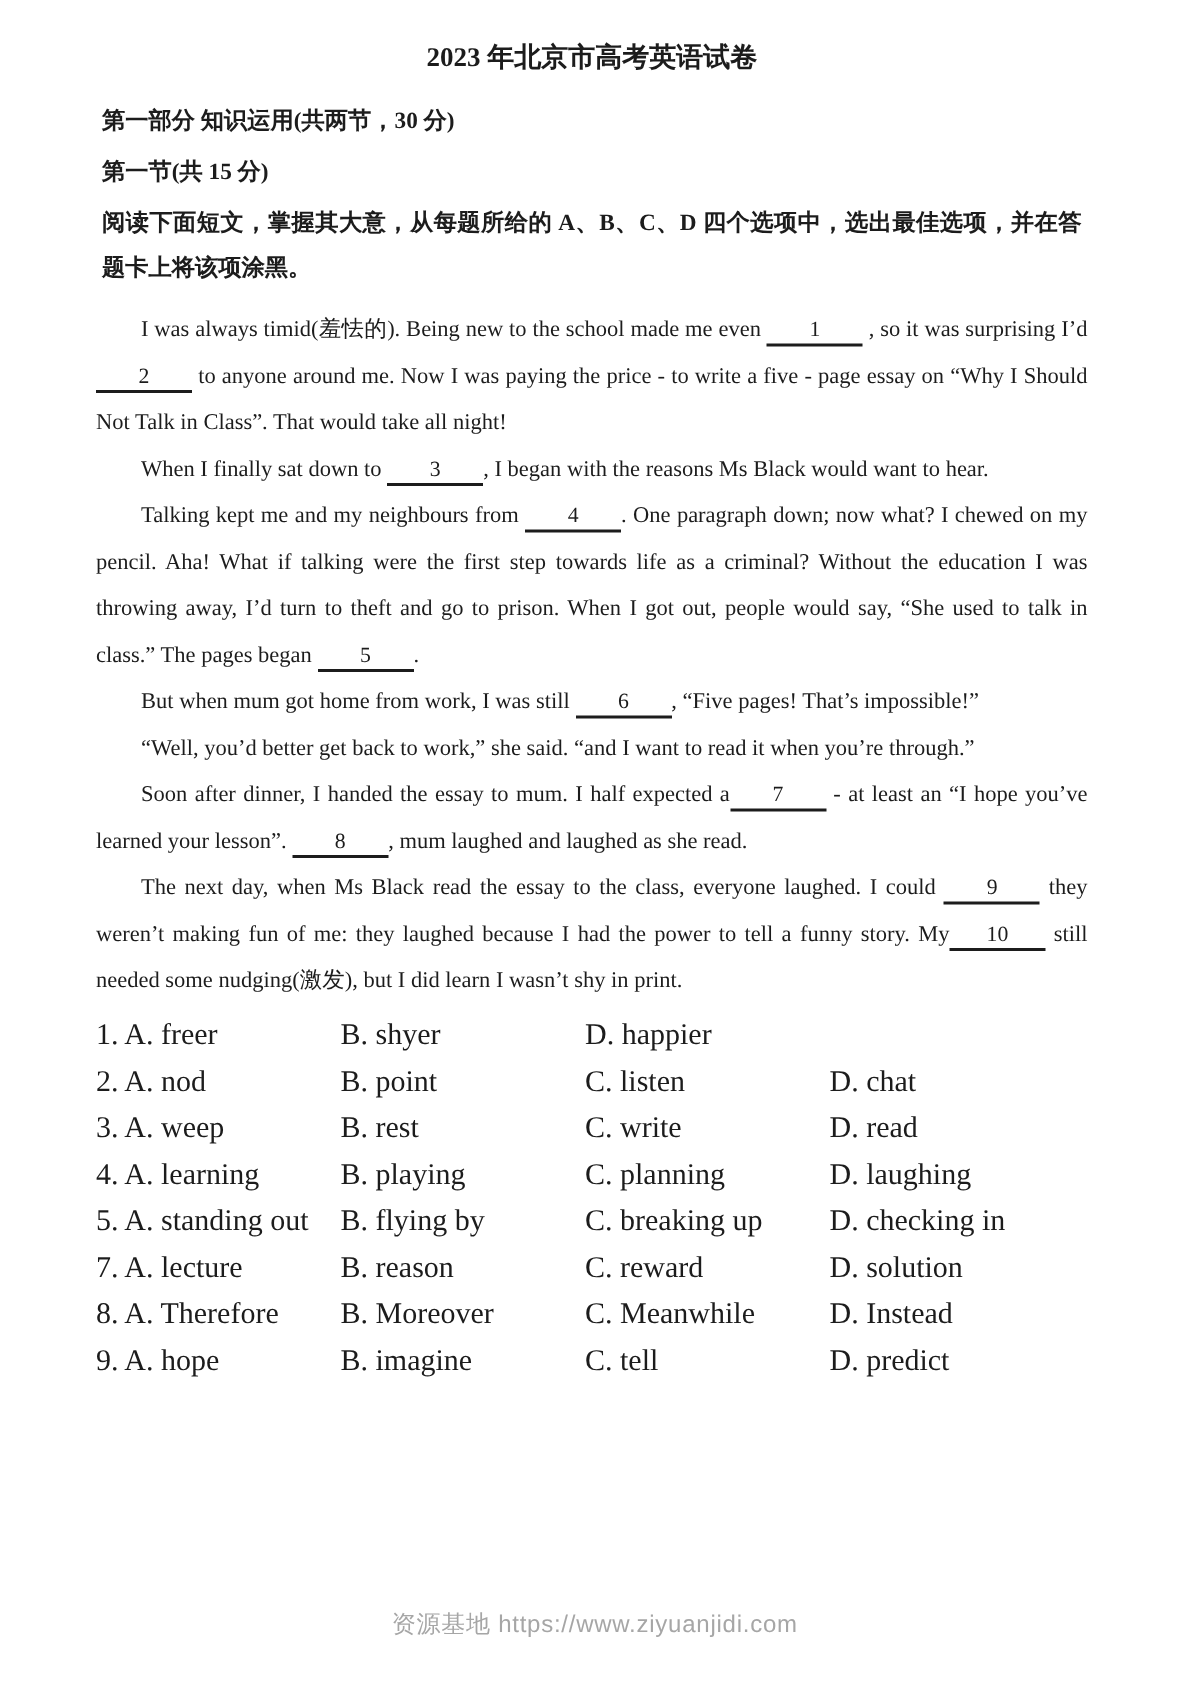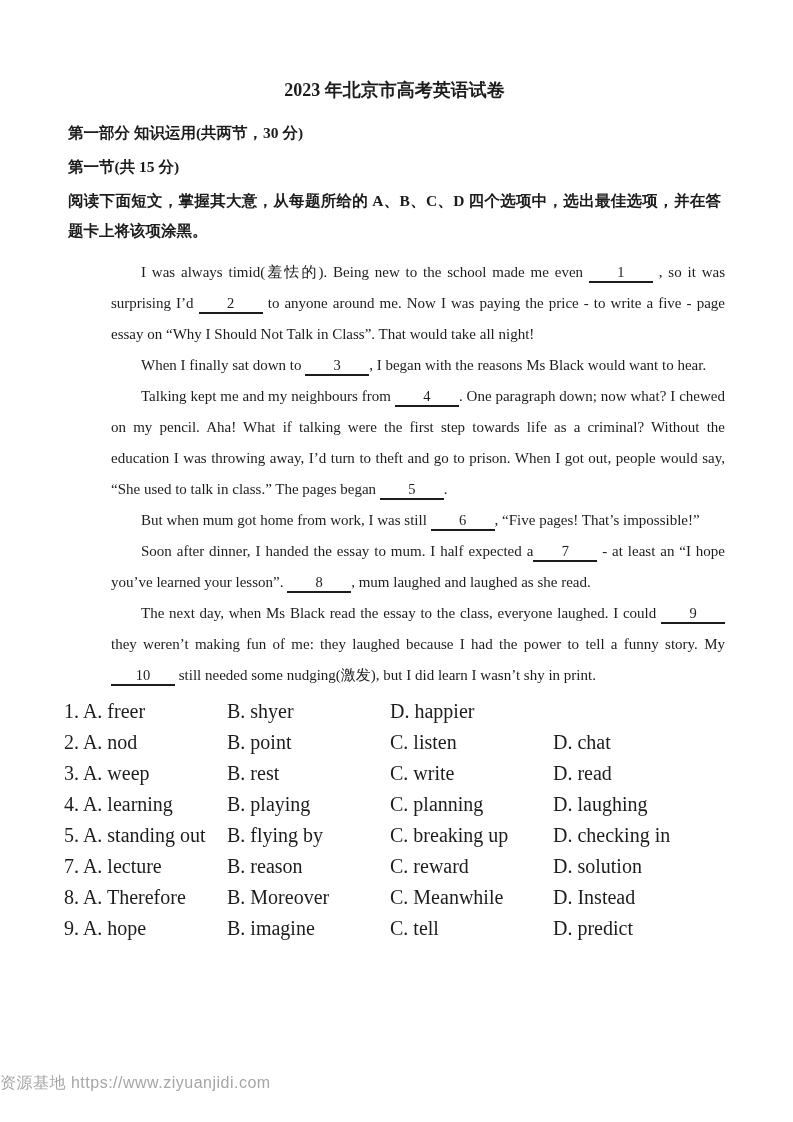--- a/index.html
+++ b/index.html
@@ -8,38 +8,38 @@
     height: 1122px;
     background: #ffffff;
     position: relative;
     overflow: hidden;
     font-family: "Liberation Serif", "DejaVu Serif", serif;
     color: #1c1c1c;
   }
   .page {
     position: absolute;
     inset: 0;
-    padding: 76px 68px 0 64px;
+    padding: 24px 68px 0 64px;
     box-sizing: border-box;
   }
   .doc-title {
     font-size: 18px;
     font-weight: bold;
     text-align: center;
     line-height: 28px;
     margin: 0 0 14px 0;
   }
   .heading {
     font-weight: bold;
     font-size: 15.5px;
     line-height: 30px;
     margin: 4px;
     text-align: justify;
   }
-  .passage { margin-top: 11px; margin-left: 47px; }
+  .passage { margin-top: 11px; }
   .para {
     margin: 0;
     font-size: 15px;
     line-height: 31px;
     text-indent: 30px;
     text-align: justify;
   }
   .blank {
     display: inline-block;
     min-width: 58px;
@@ -56,21 +56,21 @@
     grid-template-columns: 163px 163px 163px 1fr;
     font-size: 20px;
     line-height: 31px;
   }
   .opt-cell { white-space: nowrap; }
   .footer {
     position: absolute;
     left: 0;
     right: 0;
     bottom: 28px;
-    text-align: left;
+    text-align: center;
     font-family: "Liberation Sans", "DejaVu Sans", sans-serif;
     font-size: 16px;
     letter-spacing: 0.5px;
     color: #a6a6a6;
   }
 </style>
 </head>
 <body>
 
 <div class="page">
@@ -81,20 +81,21 @@
     <p class="heading">第一部分 知识运用(共两节，30 分)</p>
     <p class="heading">第一节(共 15 分)</p>
     <p class="heading">阅读下面短文，掌握其大意，从每题所给的 A、B、C、D 四个选项中，选出最佳选项，并在答题卡上将该项涂黑。</p>
   </div>
 
   <div class="passage" id="passage">
       <p class="para">I was always timid(羞怯的). Being new to the school made me even <span class="blank">1</span> , so it was surprising I’d <span class="blank">2</span> to anyone around me. Now I was paying the price - to write a five - page essay on “Why I Should Not Talk in Class”. That would take all night!</p>
       <p class="para">When I finally sat down to <span class="blank">3</span>, I began with the reasons Ms Black would want to hear.</p>
       <p class="para">Talking kept me and my neighbours from <span class="blank">4</span>. One paragraph down; now what? I chewed on my pencil. Aha! What if talking were the first step towards life as a criminal? Without the education I was throwing away, I’d turn to theft and go to prison. When I got out, people would say, “She used to talk in class.” The pages began <span class="blank">5</span>.</p>
       <p class="para">But when mum got home from work, I was still <span class="blank">6</span>, “Five pages! That’s impossible!”</p>
+      <p class="para">“Well, you’d better get back to work,” she said. “and I want to read it when you’re through.”</p>
       <p class="para">Soon after dinner, I handed the essay to mum. I half expected a<span class="blank">7</span> - at least an “I hope you’ve learned your lesson”. <span class="blank">8</span>, mum laughed and laughed as she read.</p>
       <p class="para">The next day, when Ms Black read the essay to the class, everyone laughed. I could <span class="blank">9</span> they weren’t making fun of me: they laughed because I had the power to tell a funny story. My<span class="blank">10</span> still needed some nudging(激发), but I did learn I wasn’t shy in print.</p>
     </div>
 
   <div class="options" id="options">
       <div class="opt-row">
         <span class="opt-cell">1. A. freer</span>
         <span class="opt-cell">B. shyer</span>
         <span class="opt-cell">D. happier</span>
       </div>

